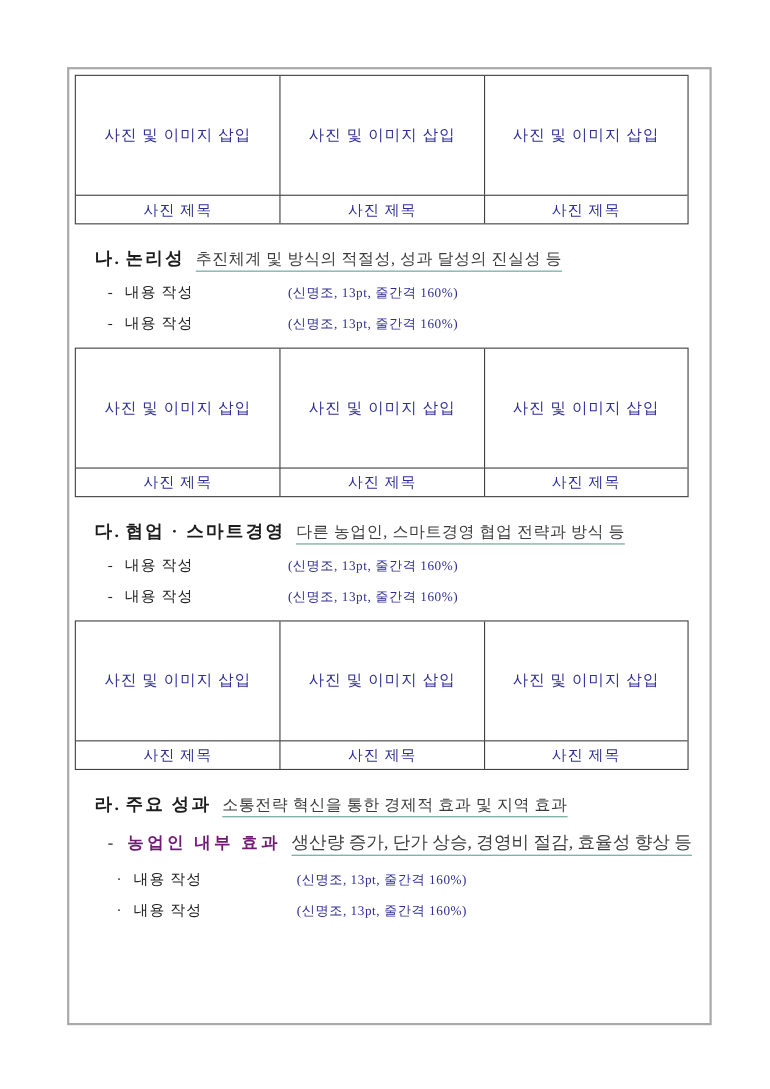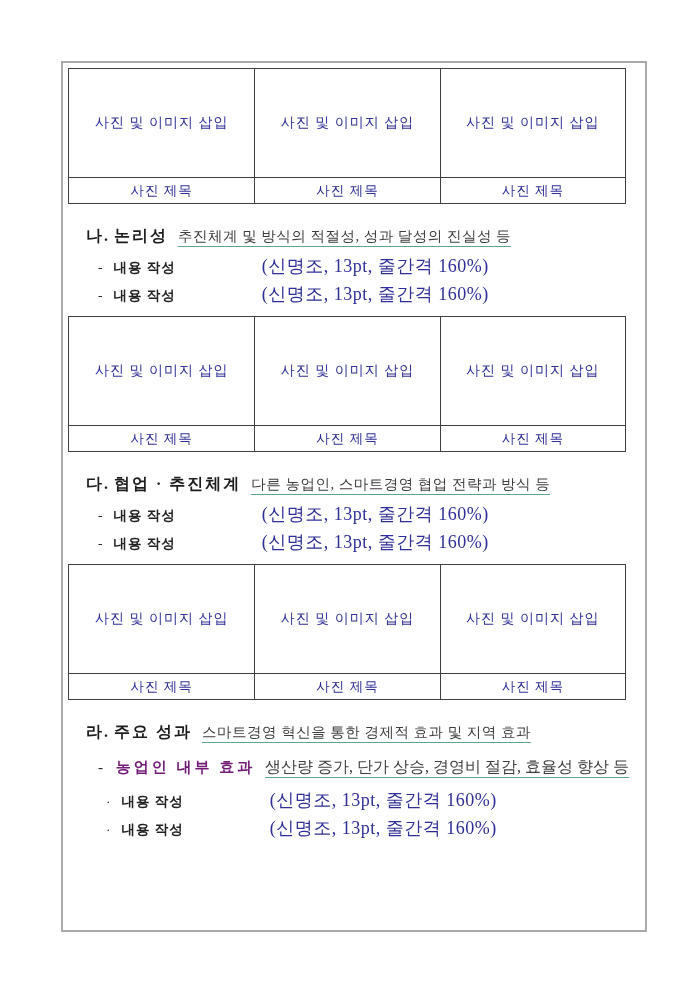--- a/index.html
+++ b/index.html
@@ -74,22 +74,22 @@
   .item-line {
     padding-left: 30px;
     height: 28px;
     line-height: 28px;
     font-size: 13.5px;
     color: #222222;
     white-space: nowrap;
   }
   .items-dotted .item-line { padding-left: 38px; }
   .bullet { display: inline-block; width: 12px; color: #222222; }
-  .item-label { display: inline-block; width: 145px; letter-spacing: 1px; font-weight: bold; }
-  .item-note { color: #2e2e96; font-size: 18px; letter-spacing: 0.5px; }
+  .item-label { display: inline-block; width: 145px; letter-spacing: 1px; }
+  .item-note { color: #2e2e96; font-size: 12px; letter-spacing: 0.5px; }
 
   .subitem-line {
     margin-top: 10px;
     padding-left: 30px;
     line-height: 26px;
     font-size: 15px;
     white-space: nowrap;
   }
   .subitem-bullet { display: inline-block; width: 14px; color: #1c1c1c; }
   .subitem-label {
@@ -180,21 +180,21 @@
         </div>
         <div class="pt-cell">
           <span class="navy-text caption-text">사진 제목</span>
         </div>
       </div>
     </div>
 
     <div>
       <div class="section-heading">
         <span class="heading-no">다.</span>
-        <span class="heading-title">협업 · 추진체계</span>
+        <span class="heading-title">협업 · 스마트경영</span>
         <span class="descriptor">다른 농업인, 스마트경영 협업 전략과 방식 등</span>
       </div>
       <div class="items">
         <div class="item-line">
           <span class="bullet">-</span>
           <span class="item-label">내용 작성</span>
           <span class="item-note">(신명조, 13pt, 줄간격 160%)</span>
         </div>
         <div class="item-line">
           <span class="bullet">-</span>
@@ -226,21 +226,21 @@
         <div class="pt-cell">
           <span class="navy-text caption-text">사진 제목</span>
         </div>
       </div>
     </div>
 
     <div>
       <div class="section-heading">
         <span class="heading-no">라.</span>
         <span class="heading-title">주요 성과</span>
-        <span class="descriptor">스마트경영 혁신을 통한 경제적 효과 및 지역 효과</span>
+        <span class="descriptor">소통전략 혁신을 통한 경제적 효과 및 지역 효과</span>
       </div>
       <div class="subitem-line">
         <span class="subitem-bullet">-</span>
         <span class="subitem-label">농업인 내부 효과</span>
         <span class="subitem-desc">생산량 증가, 단가 상승, 경영비 절감, 효율성 향상 등</span>
       </div>
       <div class="items items-dotted mt6">
         <div class="item-line">
           <span class="bullet">·</span>
           <span class="item-label">내용 작성</span>

